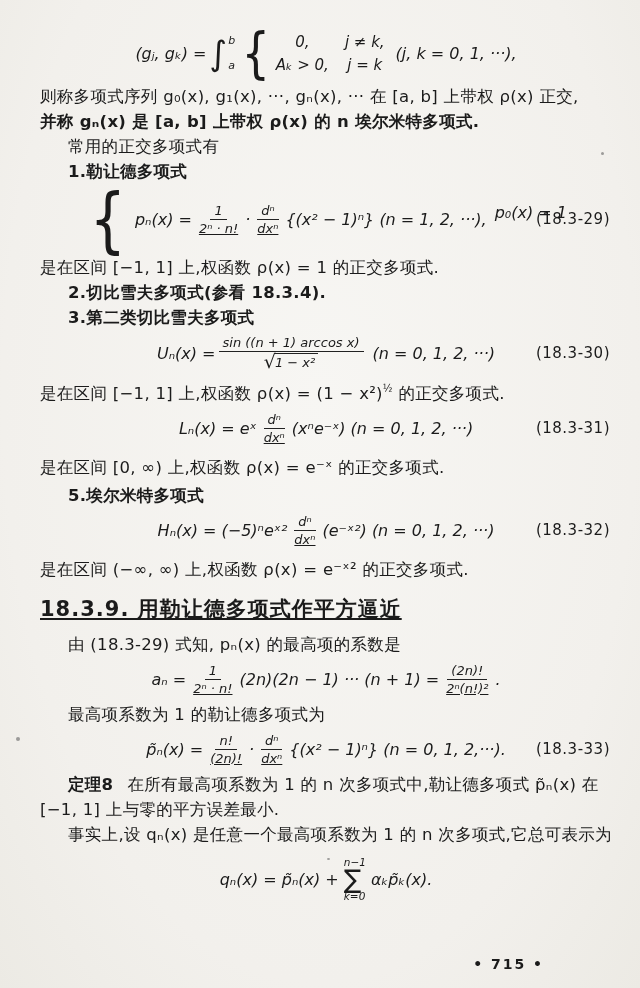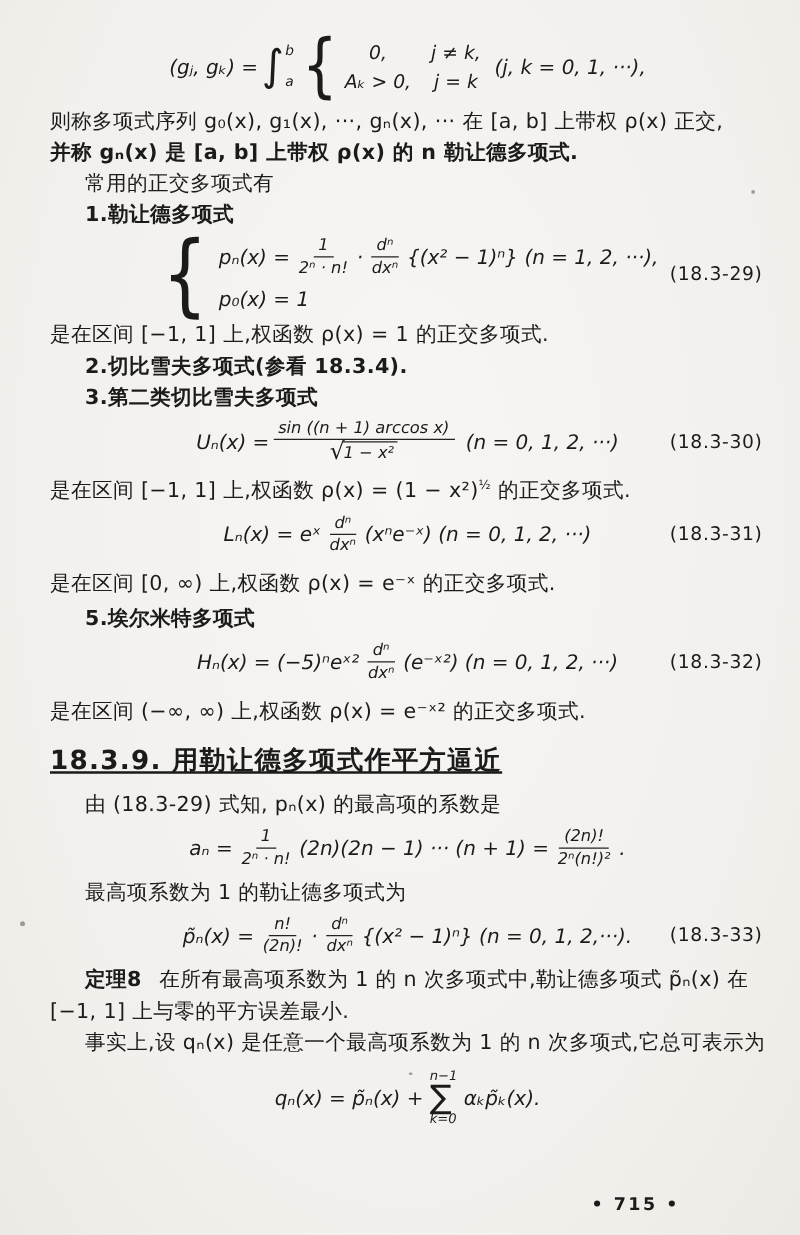--- a/index.html
+++ b/index.html
@@ -21,21 +21,21 @@
 
   
   .eq { position:relative; text-align:center; margin:5px 0; font-style:italic;
         font-family:"DejaVu Sans", sans-serif; }
   .mrow { display:inline-flex; align-items:center; gap:3px; font-size:16px; white-space:nowrap; }
   .eq-label { position:absolute; right:2px; top:50%; transform:translateY(-50%);
               font-style:normal; font-size:15px; letter-spacing:0.5px; }
   .frac { display:inline-flex; flex-direction:column; align-items:center;
           vertical-align:middle; font-size:13px; line-height:15px; }
   .frac .num { border-bottom:1.4px solid #222; padding:0 4px 1px; }
-  .frac .den { padding:1px 4px 0; }
+  .frac .den { padding:1px 4px 0;text-decoration:underline; }
   .int { display:inline-flex; align-items:center; }
   .int .int-glyph { font-size:34px; line-height:34px; font-style:normal; }
   .int .int-lims { display:flex; flex-direction:column; justify-content:space-between;
                    height:36px; font-size:11px; line-height:11px; margin-left:1px; }
   .cases { display:inline-flex; align-items:center; }
   .cases .brace { font-size:56px; line-height:50px; font-weight:400; font-style:normal;
                   transform:scaleX(0.8); }
   .cases .rows { display:grid; grid-template-columns:auto auto; column-gap:16px;
                  row-gap:5px; font-size:15px; margin-left:2px; }
   .cases .val { text-align:center; }
@@ -84,28 +84,28 @@
           <span>j ≠ k,</span>
           <span class="val">Aₖ &gt; 0,</span>
           <span>j = k</span>
         </span>
       </span>
       <span style="margin-left:8px">(j, k = 0, 1, ···),</span>
     </span>
   </div>
 
   <p class="txt">则称多项式序列 g₀(x), g₁(x), ···, gₙ(x), ··· 在 [a, b] 上带权 ρ(x) 正交,</p>
-  <p class="txt bold">并称 gₙ(x) 是 [a, b] 上带权 ρ(x) 的 n 勒让德多项式.</p>
+  <p class="txt bold">并称 gₙ(x) 是 [a, b] 上带权 ρ(x) 的 n 埃尔米特多项式.</p>
   <p class="txt indent">常用的正交多项式有</p>
 
   <p class="txt indent bold">1.勒让德多项式</p>
   <div class="eq" style="margin:3px 0 4px;">
     <span class="cases" style="text-align:left;">
       <span class="brace" style="font-size:72px; line-height:64px;">{</span>
-      <span style="display:inline-flex; flex-direction:column; align-items:flex-start; gap:8px; margin-left:4px;">
+      <span style="display:inline-flex; flex-direction:row; align-items:flex-start; gap:8px; margin-left:4px;">
         <span class="mrow">
           <span>pₙ(x) =</span>
           <span class="frac">
             <span class="num">1</span>
             <span class="den">2ⁿ · n!</span>
           </span>
           <span>·</span>
           <span class="frac">
             <span class="num">dⁿ</span>
             <span class="den">dxⁿ</span>

